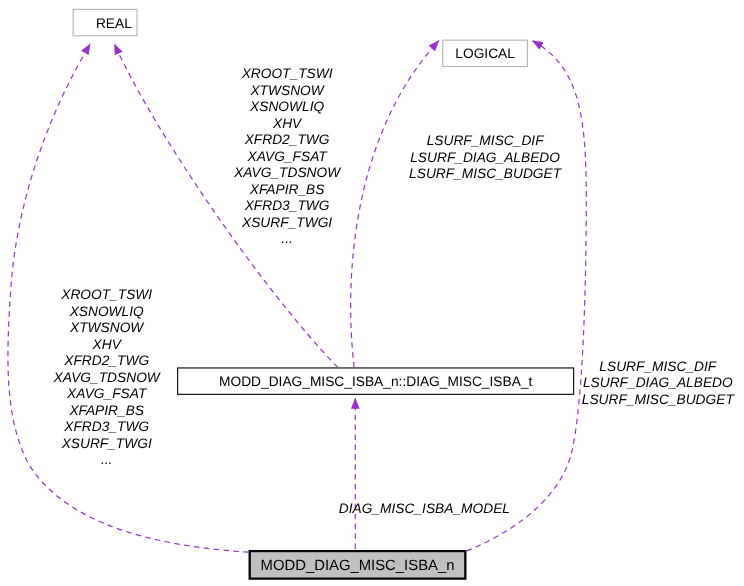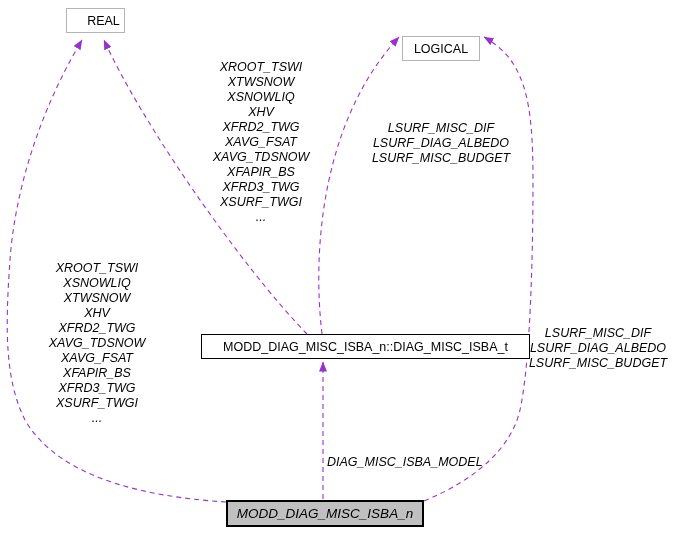--- a/index.html
+++ b/index.html
@@ -37,21 +37,20 @@
     align-items: center;
     justify-content: center;
     cursor: pointer;
   }
   .node.gray-border { border: 1px solid #b4b4b4; }
   .node.black-border { border: 1px solid #000000; }
   .node.filled {
     border: 2px solid #000000;
     background: #c0c0c0;
     font-size: 13.5px;
-    font-style: italic;
   }
   .edge-label {
     position: absolute;
     color: #000000;
     font-size: 12.5px;
     line-height: 15px;
     text-align: center;
     white-space: pre-line;
     transform: translateX(-50%);
     font-style: italic;
@@ -77,21 +76,21 @@
     <path class="edge" d="M 322,334 C 312,250 322,120 399,37" marker-end="url(#arrowhead)" stroke="#9932cc"></path>
     <path class="edge" d="M 226,502 C 150,497 60,480 25,420 C 5,380 5,330 10,260 C 15,190 40,110 82,40" marker-end="url(#arrowhead)" stroke="#9932cc"></path>
     <path class="edge" d="M 424,501 C 480,478 512,445 520,410 C 530,365 533,260 533,180 C 533,100 525,60 484,37" marker-end="url(#arrowhead)" stroke="#9932cc"></path>
     <path class="edge" d="M 323,499 L 323,362" marker-end="url(#arrowhead)" stroke="#9932cc"></path>
   </svg>
 
   <div class="node gray-border" style="left:66px; top:8px; width:59px; height:25px;padding-left:16px;">REAL</div>
 
   <div class="node gray-border" style="left:402px; top:8px; width:78px; height:25px;margin-top:28px;">LOGICAL</div>
 
-  <div class="node black-border" style="left:161px; top:334px; width:329px; height:25px;margin-left:40px;">MODD_DIAG_MISC_ISBA_n::DIAG_MISC_ISBA_t</div>
+  <div class="node black-border" style="left:161px; top:334px; width:361px; height:25px;">MODD_DIAG_MISC_ISBA_n::DIAG_MISC_ISBA_t</div>
 
   <div class="node filled" style="left:226px; top:500px; width:198px; height:27px;">MODD_DIAG_MISC_ISBA_n</div>
 
   <div class="edge-label" style="left:261px; top:60px;">XROOT_TSWI
 XTWSNOW
 XSNOWLIQ
 XHV
 XFRD2_TWG
 XAVG_FSAT
 XAVG_TDSNOW
@@ -113,15 +112,15 @@
 XAVG_FSAT
 XFAPIR_BS
 XFRD3_TWG
 XSURF_TWGI
 ...</div>
 
   <div class="edge-label" style="left:598px; top:326px;">LSURF_MISC_DIF
 LSURF_DIAG_ALBEDO
 LSURF_MISC_BUDGET</div>
 
-  <div class="edge-label single" style="left:327px; top:455px;">DIAG_MISC_ISBA_MODEL</div>
+  <div class="edge-label single" style="left:308px; top:455px;">DIAG_MISC_ISBA_MODEL</div>
 
 </div>
 
 </body></html>

